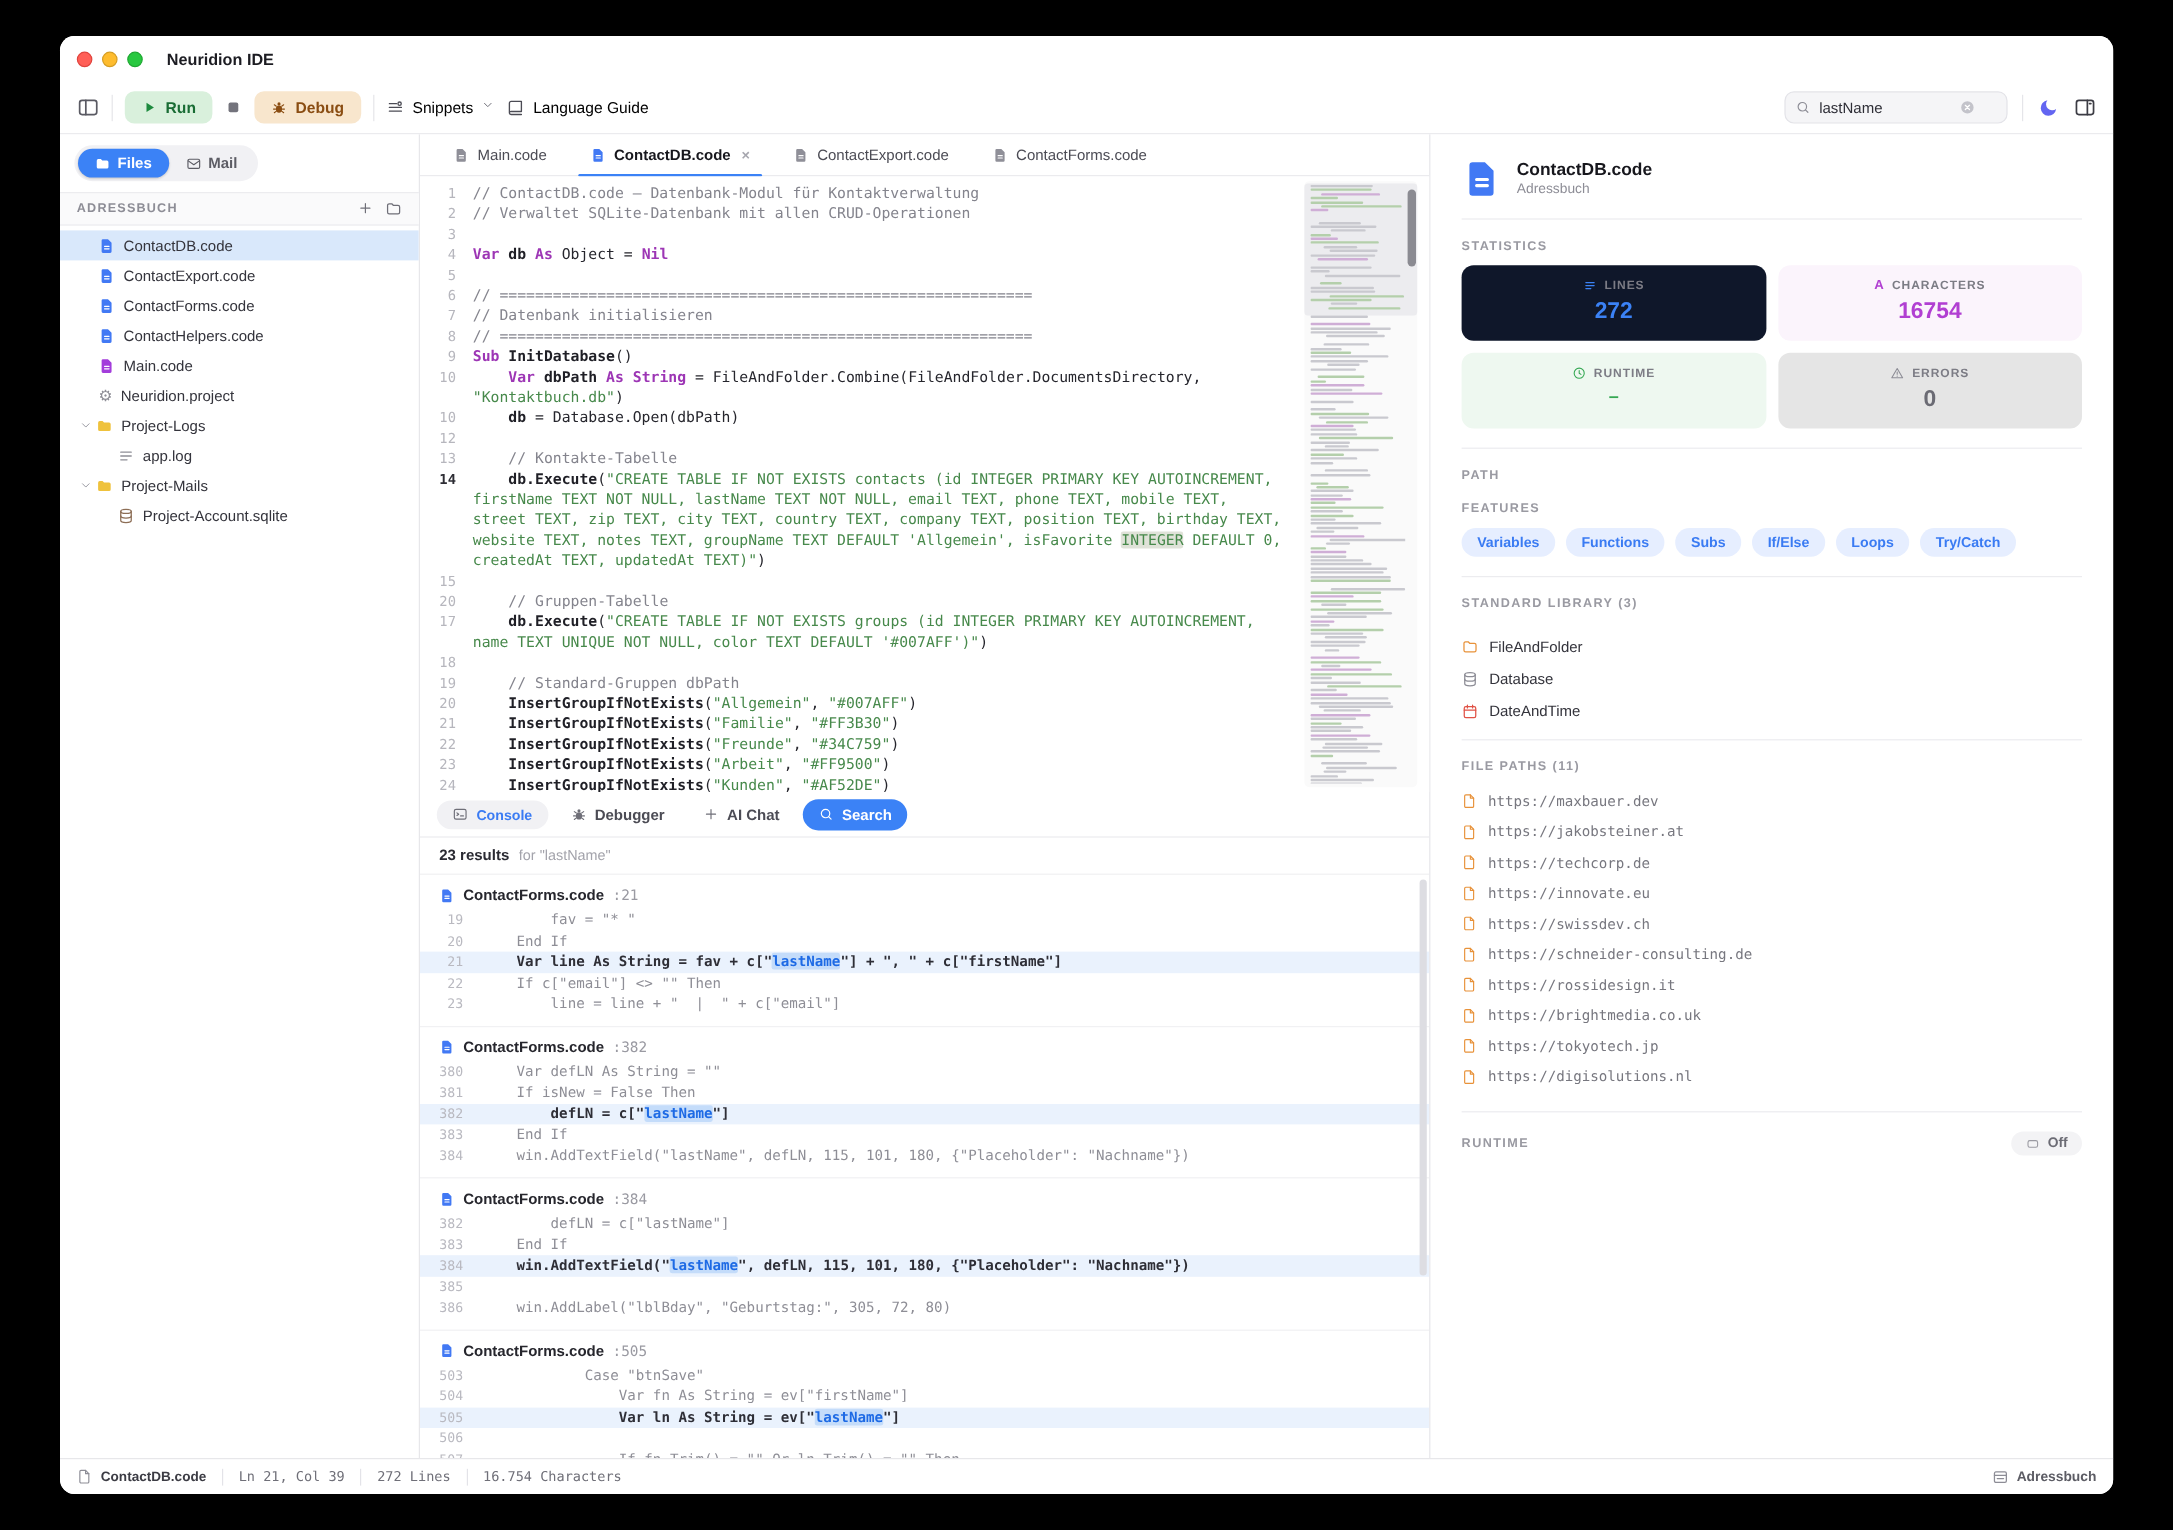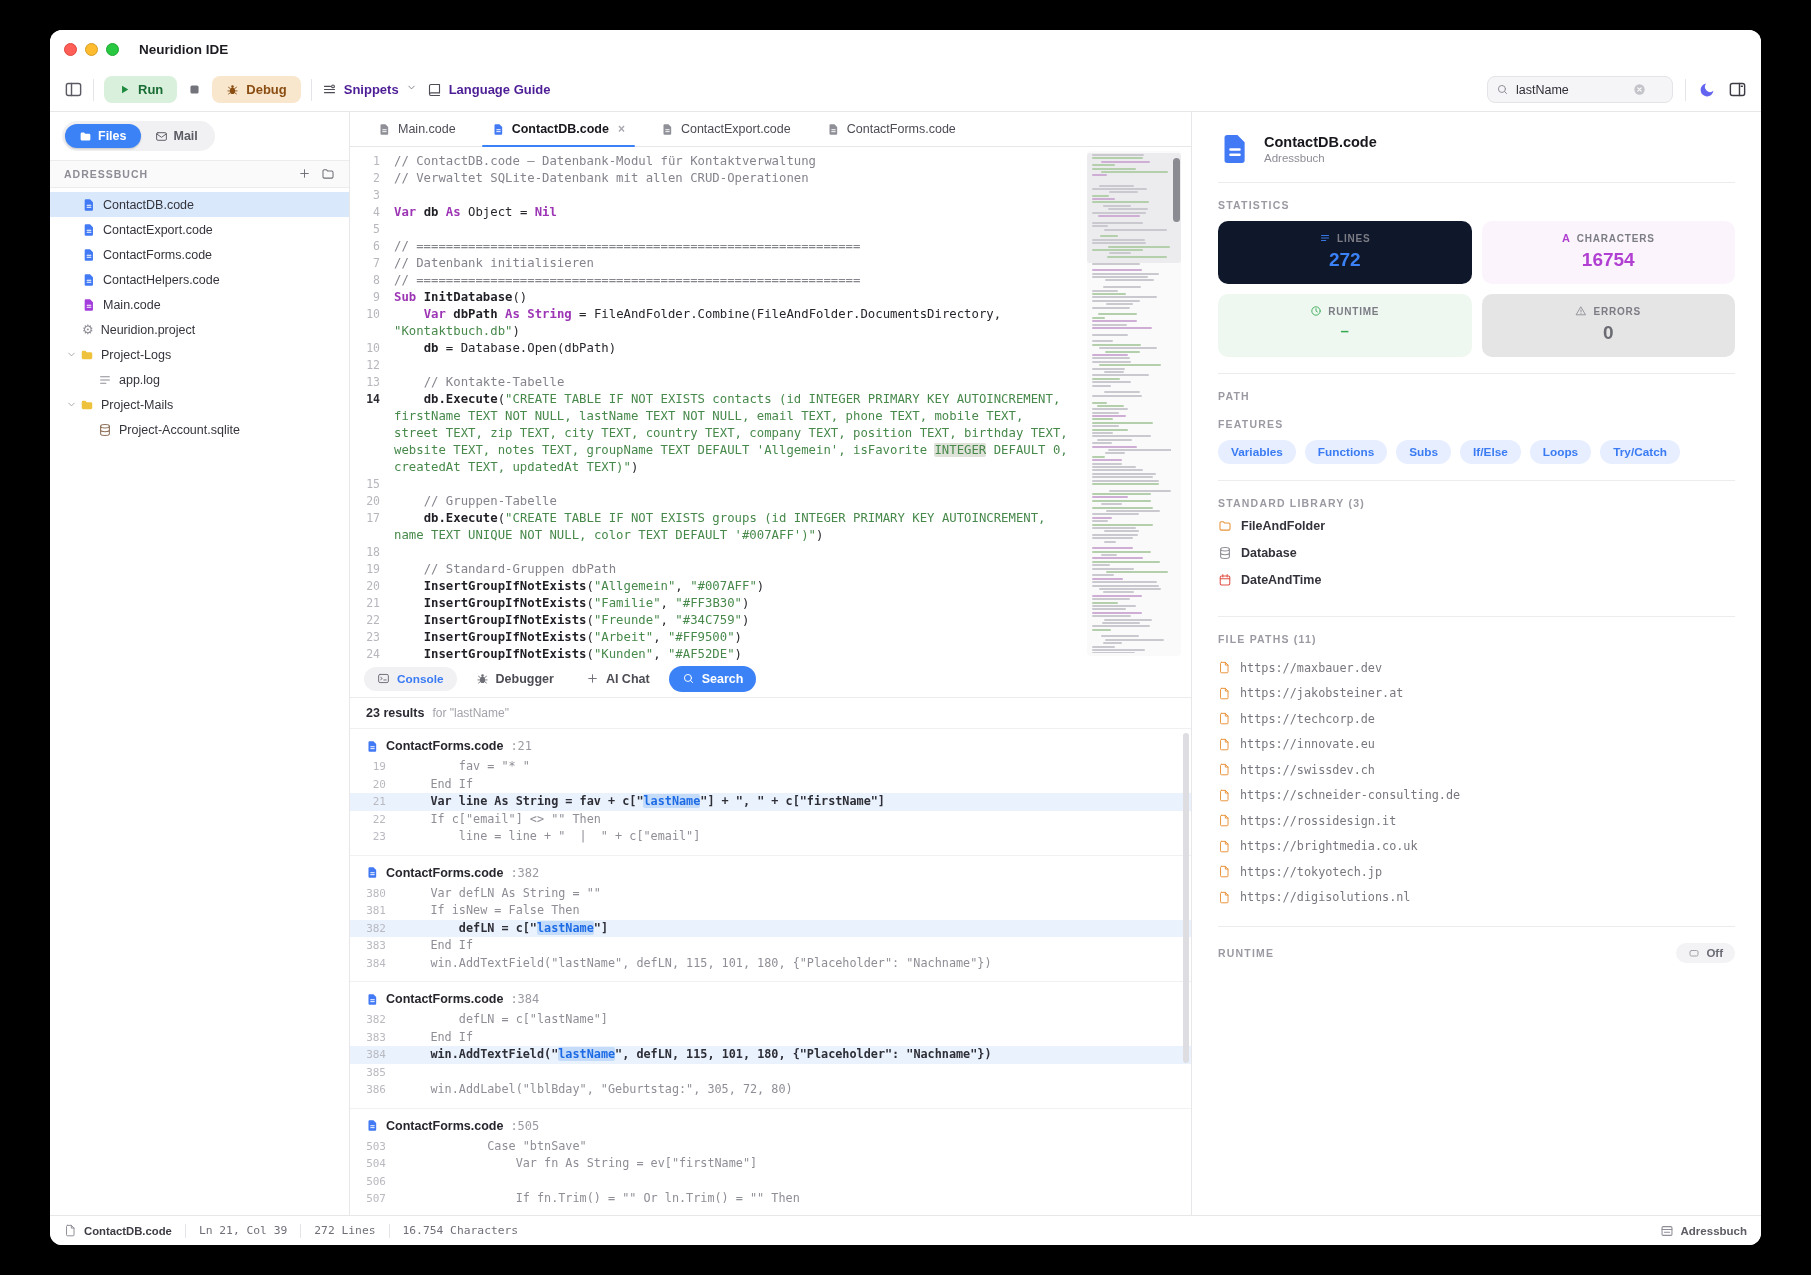--- a/index.html
+++ b/index.html
@@ -18,21 +18,21 @@
   .toolbar { height:44px; flex:0 0 44px; display:flex; align-items:center; padding:0 14px; border-bottom:1px solid #e7e7ea; background:#fff; }
   .tb-left { display:flex; align-items:center; gap:10px; }
   .tb-right { margin-left:auto; display:flex; align-items:center; gap:12px; }
   .icn { display:inline-flex; }
   .icn svg { display:block; }
   .vdiv { width:1px; height:22px; background:#e5e5e9; }
   .tb-btn { display:flex; align-items:center; gap:7px; padding:6px 14px; border-radius:8px; font-size:13px; font-weight:700; cursor:default; }
   .tb-btn.run { background:#d9f0dc; color:#196c34; }
   .tb-btn.debug { background:#f8e6cd; color:#8a4d12; }
   .tb-icnbtn { color:#5a5a63; display:flex; align-items:center; }
-  .tb-text { display:flex; align-items:flex-start; gap:7px; font-size:13px; font-weight:700; color:#4c1d95; }
+  .tb-text { display:flex; align-items:flex-start; gap:7px; font-size:13px; font-weight:400; color:#000000; }
   .searchbox { display:flex; align-items:center; gap:7px; width:186px; height:27px; background:#f5f5f7; border:1px solid #e3e3e8; border-radius:8px; padding:0 8px; }
   .searchbox input { border:none; outline:none; background:transparent; font-size:12.5px; color:#2e2e36; width:110px; font-family:"Liberation Sans",sans-serif; }
   .moon { color:#6365f1; }
 
   
   .main { flex:1; display:flex; min-height:0; }
 
   
   .sidebar { width:300px; flex:0 0 300px; border-right:1px solid #e7e7ea; display:flex; flex-direction:column; background:#fff; }
   .seg-wrap { padding:9px 12px; }
@@ -118,21 +118,21 @@
   .sc-lines { background:#0f172a; } .sc-lines .stat-val{ color:#3b82f6; } .sc-lines .ticon{color:#3b82f6;}
   .sc-chars { background:#fbf4fc; } .sc-chars .stat-val{ color:#b13fd2; } .sc-chars .ticon{color:#b13fd2; font-weight:800; font-size:11px;}
   .sc-runtime { background:#eef8f0; } .sc-runtime .stat-val{ color:#35a853; font-size:15px; } .sc-runtime .ticon{color:#35a853;}
   .sc-errors { background:#e5e5e5; } .sc-errors .stat-val{ color:#6b6b74; } .sc-errors .ticon{color:#8d8d96;}
   .hr { border-bottom:1px solid #ececef; margin:16px 0 0; }
   .path-row { display:flex; gap:9px; align-items:flex-start; color:#8d8d96; }
   .path-row .ticon { margin-top:2px; flex:0 0 auto; }
   .path-text { font-family:"DejaVu Sans Mono","Liberation Mono",monospace; font-size:11.8px; color:#77777f; line-height:17px; word-break:break-all; }
   .pills { display:flex; flex-wrap:wrap; gap:9px; }
   .pill { background:#e6eeff; color:#3a7bf3; font-size:11.8px; font-weight:700; padding:5px 13px; border-radius:14px; }
-  .lib-row { display:flex; align-items:flex-start; gap:9px; height:27px; font-size:12.5px; font-weight:700; color:#33333b; }
+  .lib-row { display:flex; align-items:flex-end; gap:9px; height:27px; font-size:12.5px; font-weight:400; color:#33333b; }
   .lib-row .ticon { display:flex; }
   .lc-orange { color:#e8923a; } .lc-gray { color:#8d8d96; } .lc-red { color:#e05246; }
   .fp-row { display:flex; align-items:center; gap:9px; height:25.5px; }
   .fp-row .ticon { color:#e8923a; display:flex; }
   .fp-text { font-family:"DejaVu Sans Mono","Liberation Mono",monospace; font-size:11.8px; color:#77777f; }
   .runtime-row { display:flex; align-items:center; margin-top:16px; }
   .runtime-row .sec-label { margin:0; }
   .off-pill { margin-left:auto; display:flex; align-items:center; gap:6px; background:#f3f3f5; border-radius:13px; padding:4px 12px; font-size:11.5px; font-weight:600; color:#6b6b74; }
 
   
@@ -1097,20 +1097,24 @@
               <span class="rg-line">:505</span>
             </div>
             <div class="rrow">
               <span class="rln">503</span>
               <span class="rtx"><span class="">            Case "btnSave"</span></span>
             </div>
             <div class="rrow">
               <span class="rln">504</span>
               <span class="rtx"><span class="">                Var fn As String = ev["firstName"]</span></span>
             </div>
+            <div class="rrow active">
+              <span class="rln">505</span>
+              <span class="rtx"><span class="">                Var ln As String = ev["</span><span class="tk-m">lastName</span><span class="">"]</span></span>
+            </div>
             <div class="rrow">
               <span class="rln">506</span>
               <span class="rtx"><span class=""></span></span>
             </div>
             <div class="rrow">
               <span class="rln">507</span>
               <span class="rtx"><span class="">                If fn.Trim() = "" Or ln.Trim() = "" Then</span></span>
             </div>
           </div>
         </div>

